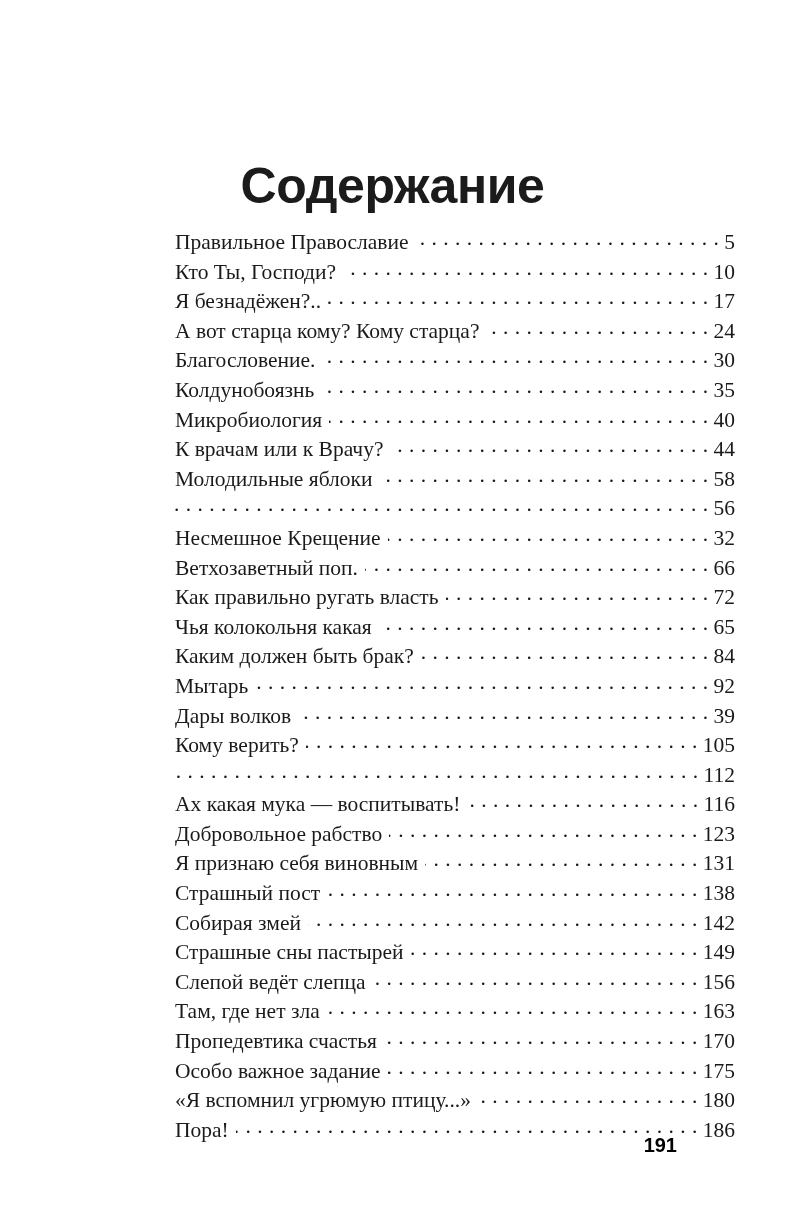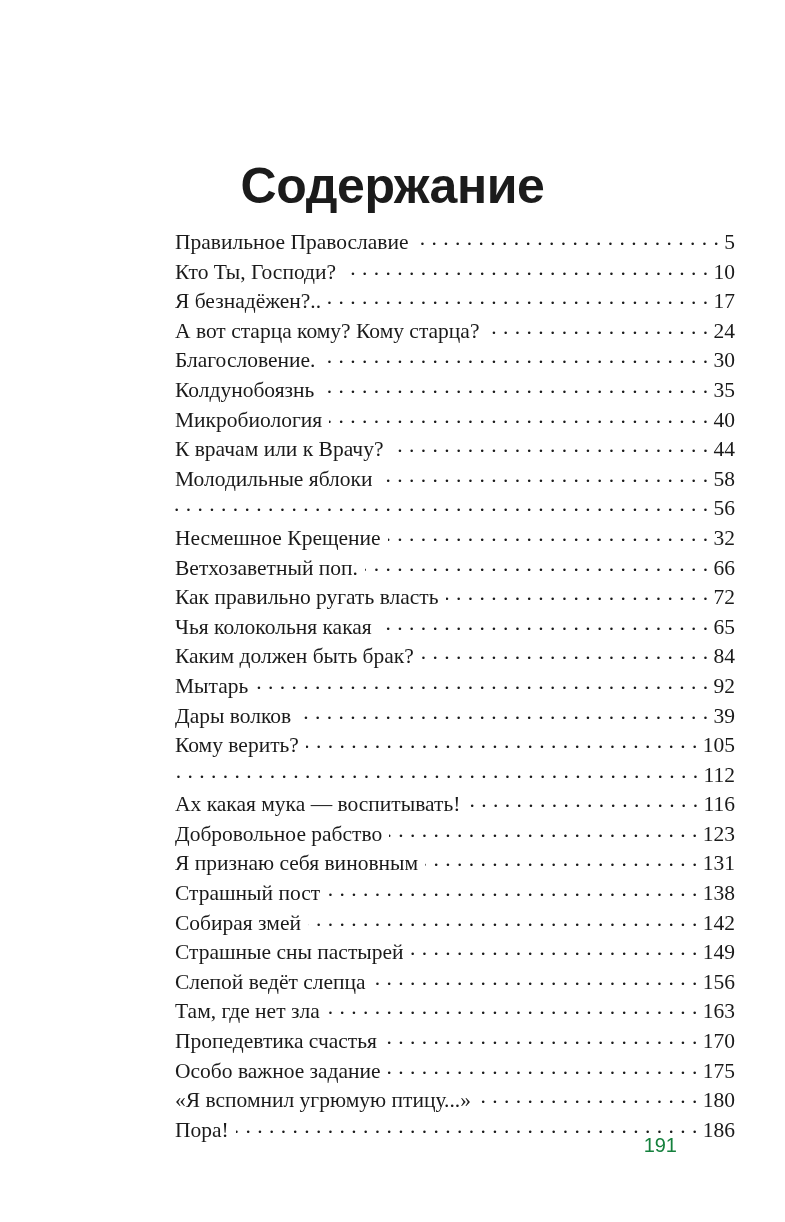--- a/index.html
+++ b/index.html
@@ -93,21 +93,22 @@
   }
 
   
   .folio {
     position: absolute;
     right: 108px;
     top: 1133px;
     font-family: "Liberation Sans", "DejaVu Sans", sans-serif;
     font-size: 20px;
     line-height: 24px;
-    color: #15803d;
+    color: #000000;
+    font-weight: bold;
   }
 </style>
 </head>
 <body>
 
 <div class="page">
 
   <h1 class="toc-title">Содержание</h1>
 
   <div class="toc-list">

